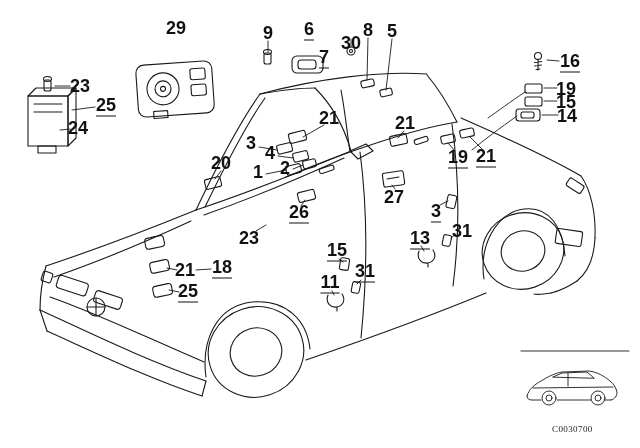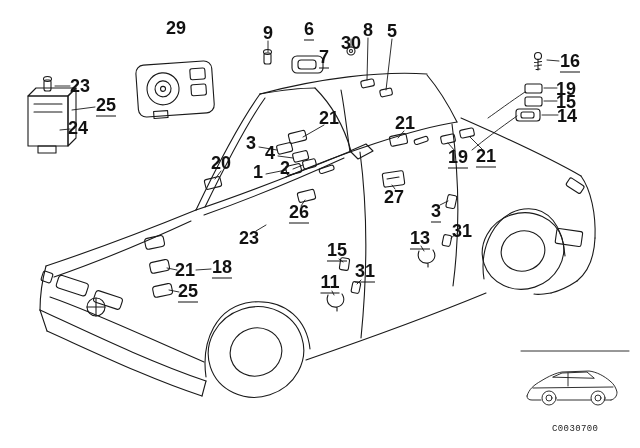--- a/index.html
+++ b/index.html
@@ -9,21 +9,21 @@
   }
   .stage svg{position:absolute;left:0;top:0;}
   .callout{
     position:absolute;transform:translate(-50%,-50%);
     font-size:18px;font-weight:700;color:#111;line-height:1;white-space:nowrap;
     cursor:pointer;user-select:none;
   }
   .callout.u{border-bottom:1.5px solid #111;padding-bottom:2px;}
   .code{
     position:absolute;left:552px;top:424px;
-    font-family:Liberation Mono, monospace;font-size:9px;color:#222;letter-spacing:.4px;
+    font-family:Liberation Serif, serif;font-size:9px;color:#222;letter-spacing:.4px;
   }
 </style>
 </head>
 <body>
 
 <div class="stage">
 
   <svg width="640" height="448" viewBox="0 0 640 448">
     <g fill="none" stroke="#1a1a1a" stroke-width="1.1" stroke-linecap="round" stroke-linejoin="round">
 

